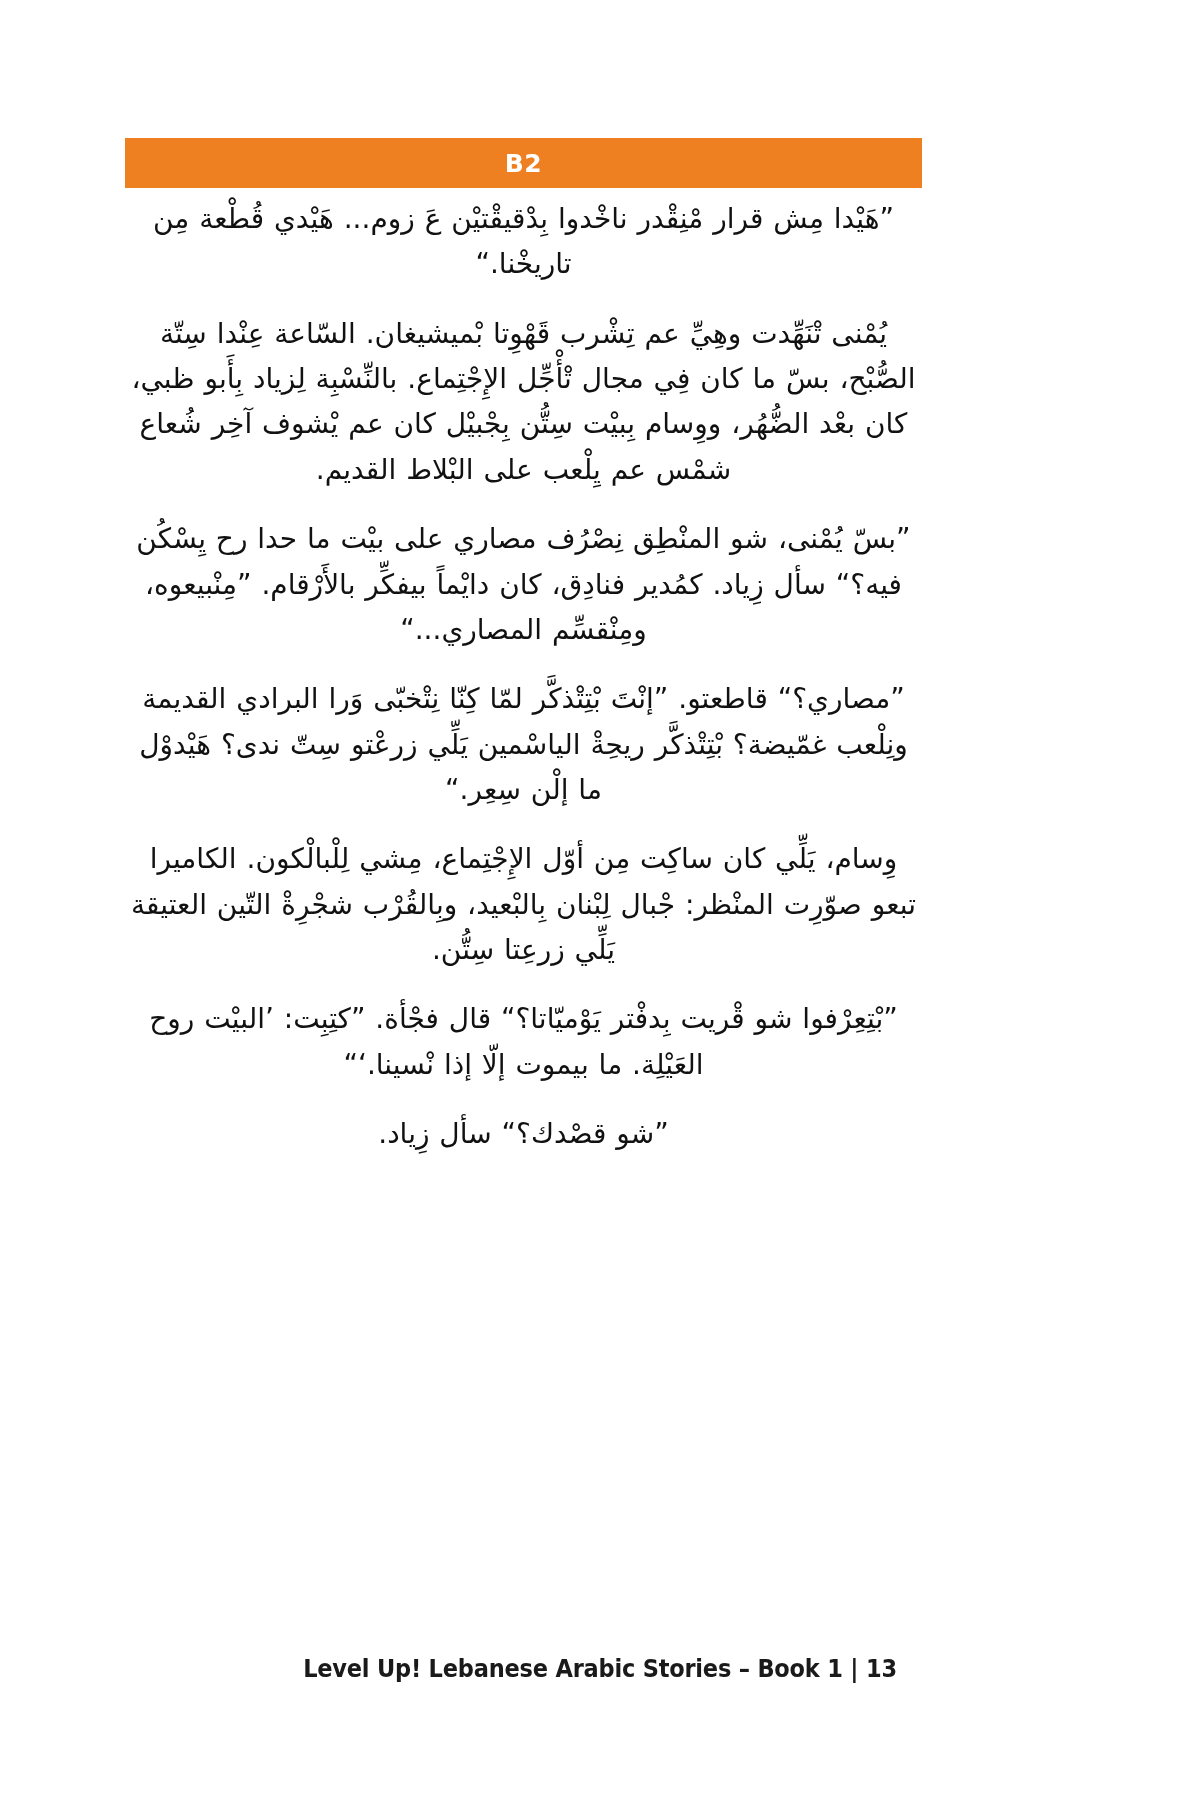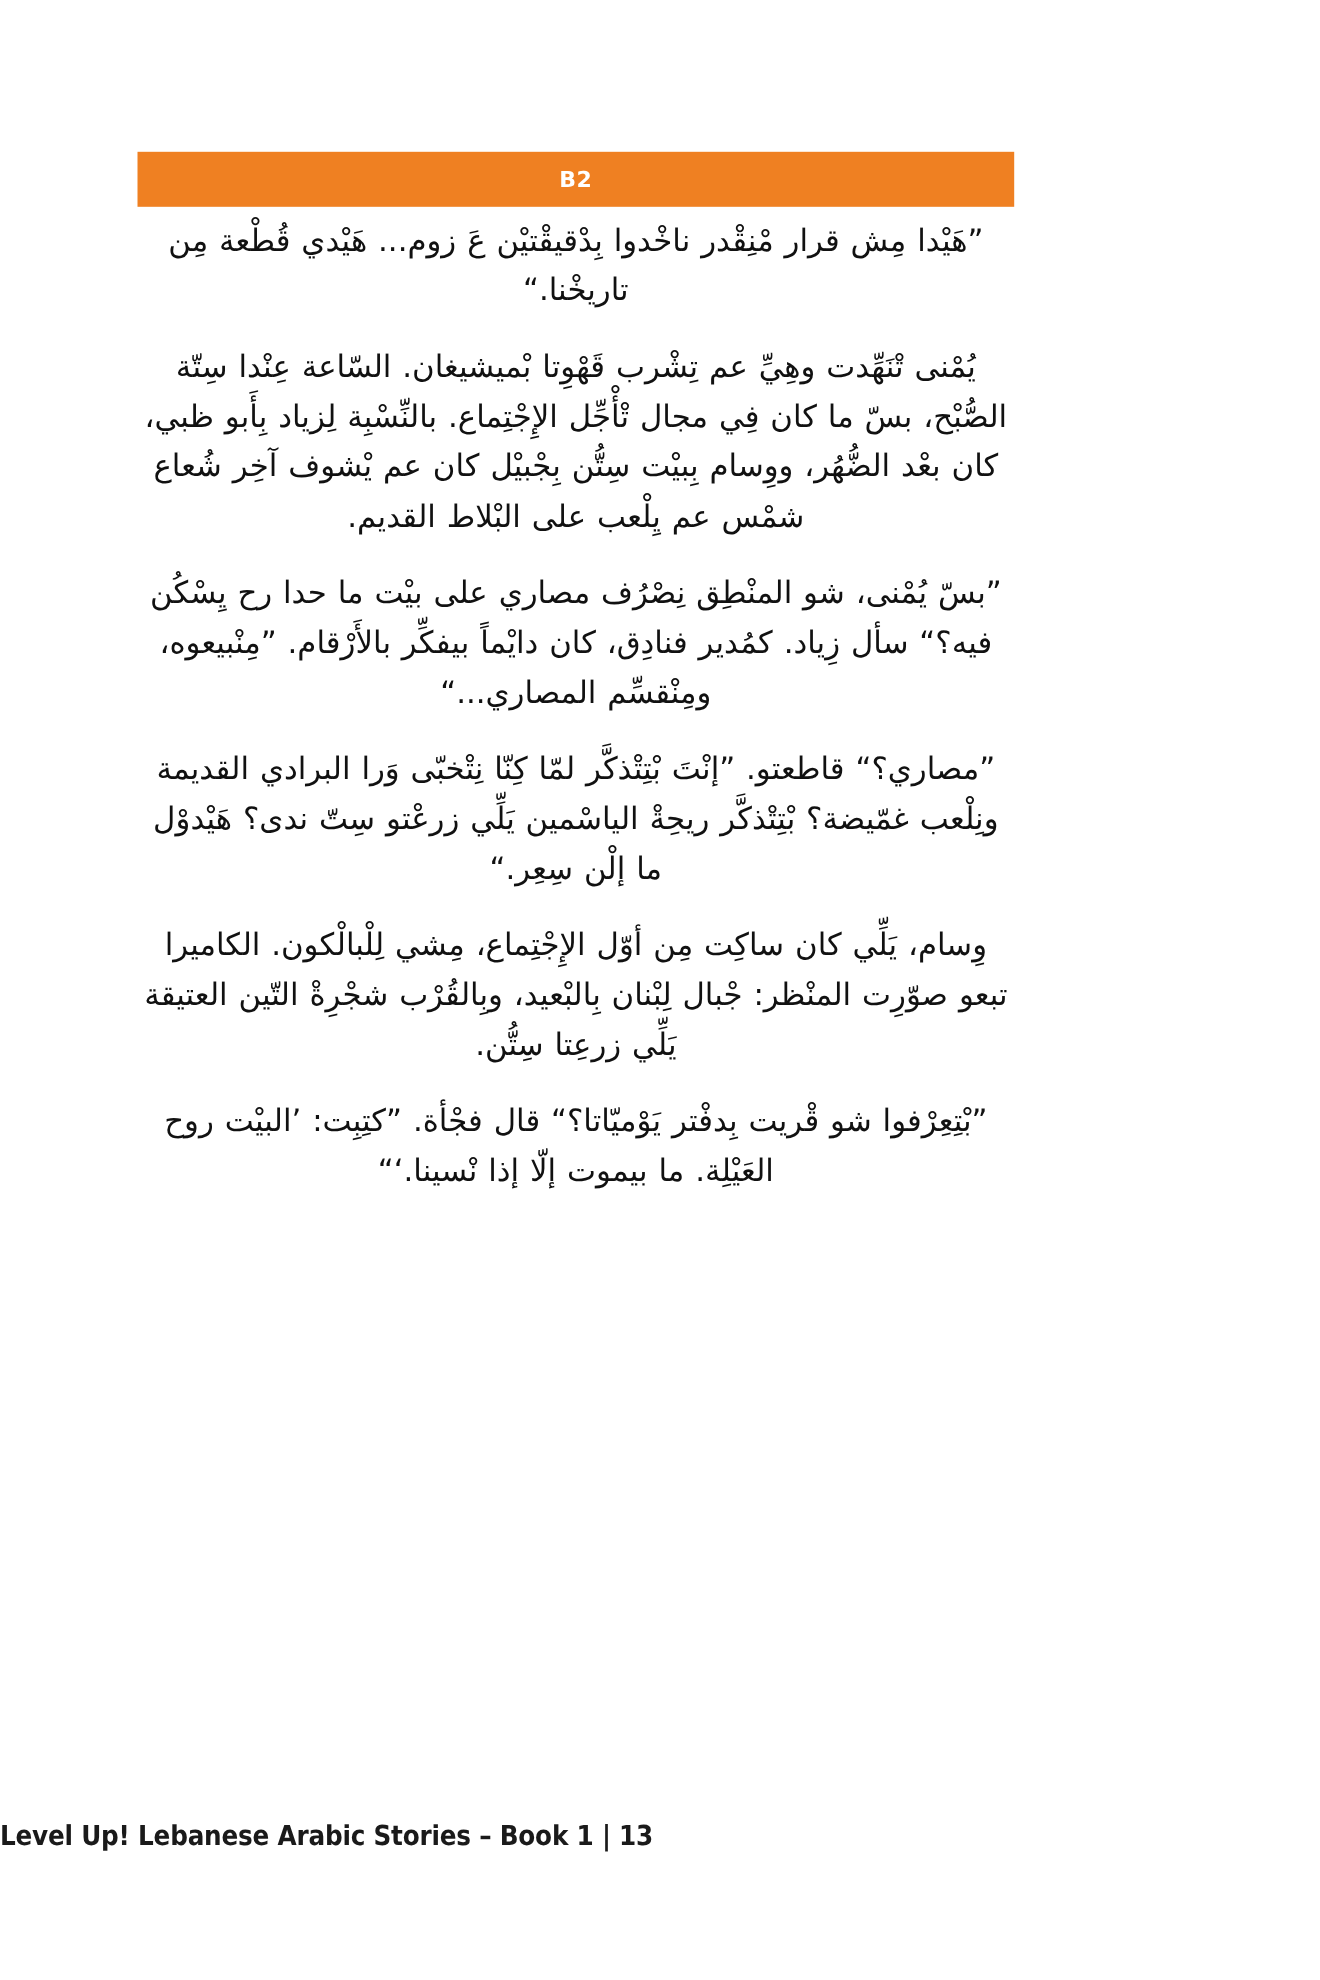--- a/index.html
+++ b/index.html
@@ -29,21 +29,21 @@
     background: #ef8022;
     display: flex;
     align-items: center;
     justify-content: center;
   }
 
   .level-banner-label {
     color: #ffffff;
     font-family: "DejaVu Sans", "Liberation Sans", sans-serif;
     font-weight: bold;
-    font-size: 20px;
+    font-size: 25px;
     letter-spacing: 0.5px;
     line-height: 1;
     direction: ltr;
   }
 
   
   .content {
     position: absolute;
     top: 196px;
     left: 125px;
@@ -81,20 +81,21 @@
   .para:last-child {
     margin-bottom: 0;
   }
 
   
   .footer {
     position: absolute;
     left: 0;
     right: 0;
     top: 1654px;
+    text-align: center;
     direction: ltr;
   }
 
   .footer-text {
     font-family: "DejaVu Sans Condensed", "Liberation Sans Narrow", "DejaVu Sans", sans-serif;
     font-weight: bold;
     font-size: 25px;
     color: #1a1a1a;
     letter-spacing: -0.2px;
     white-space: nowrap;
@@ -112,20 +113,21 @@
   <div class="content">
 
 
     <div class="paragraphs">
       <p class="para">”ه<span style="color: rgb(142, 36, 200);">َ</span>ي<span style="color: rgb(142, 36, 200);">ْ</span>دا م<span style="color: rgb(142, 36, 200);">ِ</span>ش قرار م<span style="color: rgb(142, 36, 200);">ْ</span>ن<span style="color: rgb(142, 36, 200);">ِ</span>ق<span style="color: rgb(142, 36, 200);">ْ</span>در ناخ<span style="color: rgb(142, 36, 200);">ْ</span>دوا ب<span style="color: rgb(142, 36, 200);">ِ</span>د<span style="color: rgb(142, 36, 200);">ْ</span>قيق<span style="color: rgb(142, 36, 200);">ْ</span>تي<span style="color: rgb(142, 36, 200);">ْ</span>ن ع<span style="color: rgb(142, 36, 200);">َ</span> زوم... ه<span style="color: rgb(142, 36, 200);">َ</span>ي<span style="color: rgb(142, 36, 200);">ْ</span>دي ق<span style="color: rgb(142, 36, 200);">ُ</span>ط<span style="color: rgb(142, 36, 200);">ْ</span>عة م<span style="color: rgb(142, 36, 200);">ِ</span>ن تاريخ<span style="color: rgb(142, 36, 200);">ْ</span>نا.“</p>
       <p class="para">ي<span style="color: rgb(142, 36, 200);">ُ</span>م<span style="color: rgb(142, 36, 200);">ْ</span>نى ت<span style="color: rgb(142, 36, 200);">ْ</span>ن<span style="color: rgb(142, 36, 200);">َ</span>ه<span style="color: rgb(142, 36, 200);">ِّ</span>دت وه<span style="color: rgb(142, 36, 200);">ِ</span>ي<span style="color: rgb(142, 36, 200);">ِّ</span> عم ت<span style="color: rgb(142, 36, 200);">ِ</span>ش<span style="color: rgb(142, 36, 200);">ْ</span>رب ق<span style="color: rgb(142, 36, 200);">َ</span>ه<span style="color: rgb(142, 36, 200);">ْ</span>و<span style="color: rgb(142, 36, 200);">ِ</span>تا ب<span style="color: rgb(142, 36, 200);">ْ</span>ميشيغان. الس<span style="color: rgb(142, 36, 200);">ّ</span>اعة ع<span style="color: rgb(142, 36, 200);">ِ</span>ن<span style="color: rgb(142, 36, 200);">ْ</span>دا س<span style="color: rgb(142, 36, 200);">ِ</span>ت<span style="color: rgb(142, 36, 200);">ّ</span>ة الص<span style="color: rgb(142, 36, 200);">ُّ</span>ب<span style="color: rgb(142, 36, 200);">ْ</span>ح، بس<span style="color: rgb(142, 36, 200);">ّ</span> ما كان ف<span style="color: rgb(142, 36, 200);">ِ</span>ي مجال ت<span style="color: rgb(142, 36, 200);">ْ</span>أ<span style="color: rgb(142, 36, 200);">ْ</span>ج<span style="color: rgb(142, 36, 200);">ِّ</span>ل الإ<span style="color: rgb(142, 36, 200);">ِ</span>ج<span style="color: rgb(142, 36, 200);">ْ</span>ت<span style="color: rgb(142, 36, 200);">ِ</span>ماع. بالن<span style="color: rgb(142, 36, 200);">ِّ</span>س<span style="color: rgb(142, 36, 200);">ْ</span>ب<span style="color: rgb(142, 36, 200);">ِ</span>ة ل<span style="color: rgb(142, 36, 200);">ِ</span>زياد ب<span style="color: rgb(142, 36, 200);">ِ</span>أ<span style="color: rgb(142, 36, 200);">َ</span>بو ظبي، كان بع<span style="color: rgb(142, 36, 200);">ْ</span>د الض<span style="color: rgb(142, 36, 200);">ُّ</span>ه<span style="color: rgb(142, 36, 200);">ُ</span>ر، وو<span style="color: rgb(142, 36, 200);">ِ</span>سام ب<span style="color: rgb(142, 36, 200);">ِ</span>بي<span style="color: rgb(142, 36, 200);">ْ</span>ت س<span style="color: rgb(142, 36, 200);">ِ</span>ت<span style="color: rgb(142, 36, 200);">ُّ</span>ن ب<span style="color: rgb(142, 36, 200);">ِ</span>ج<span style="color: rgb(142, 36, 200);">ْ</span>بي<span style="color: rgb(142, 36, 200);">ْ</span>ل كان عم ي<span style="color: rgb(142, 36, 200);">ْ</span>شوف آخ<span style="color: rgb(142, 36, 200);">ِ</span>ر ش<span style="color: rgb(142, 36, 200);">ُ</span>عاع شم<span style="color: rgb(142, 36, 200);">ْ</span>س عم ي<span style="color: rgb(142, 36, 200);">ِ</span>ل<span style="color: rgb(142, 36, 200);">ْ</span>عب على الب<span style="color: rgb(142, 36, 200);">ْ</span>لاط القديم.</p>
       <p class="para">”بس<span style="color: rgb(142, 36, 200);">ّ</span> ي<span style="color: rgb(142, 36, 200);">ُ</span>م<span style="color: rgb(142, 36, 200);">ْ</span>نى، شو المن<span style="color: rgb(142, 36, 200);">ْ</span>ط<span style="color: rgb(142, 36, 200);">ِ</span>ق ن<span style="color: rgb(142, 36, 200);">ِ</span>ص<span style="color: rgb(142, 36, 200);">ْ</span>ر<span style="color: rgb(142, 36, 200);">ُ</span>ف مصاري على بي<span style="color: rgb(142, 36, 200);">ْ</span>ت ما حدا رح ي<span style="color: rgb(142, 36, 200);">ِ</span>س<span style="color: rgb(142, 36, 200);">ْ</span>ك<span style="color: rgb(142, 36, 200);">ُ</span>ن فيه؟“ سأل ز<span style="color: rgb(142, 36, 200);">ِ</span>ياد. كم<span style="color: rgb(142, 36, 200);">ُ</span>دير فناد<span style="color: rgb(142, 36, 200);">ِ</span>ق، كان داي<span style="color: rgb(142, 36, 200);">ْ</span>ما<span style="color: rgb(142, 36, 200);">ً</span> بيفك<span style="color: rgb(142, 36, 200);">ِّ</span>ر بالأ<span style="color: rgb(142, 36, 200);">َ</span>ر<span style="color: rgb(142, 36, 200);">ْ</span>قام. ”م<span style="color: rgb(142, 36, 200);">ِ</span>ن<span style="color: rgb(142, 36, 200);">ْ</span>بيعوه، وم<span style="color: rgb(142, 36, 200);">ِ</span>ن<span style="color: rgb(142, 36, 200);">ْ</span>قس<span style="color: rgb(142, 36, 200);">ِّ</span>م المصاري...“</p>
       <p class="para">”مصاري؟“ قاطعتو. ”إن<span style="color: rgb(142, 36, 200);">ْ</span>ت<span style="color: rgb(142, 36, 200);">َ</span> ب<span style="color: rgb(142, 36, 200);">ْ</span>ت<span style="color: rgb(142, 36, 200);">ِ</span>ت<span style="color: rgb(142, 36, 200);">ْ</span>ذك<span style="color: rgb(142, 36, 200);">َّ</span>ر لم<span style="color: rgb(142, 36, 200);">ّ</span>ا ك<span style="color: rgb(142, 36, 200);">ِ</span>ن<span style="color: rgb(142, 36, 200);">ّ</span>ا ن<span style="color: rgb(142, 36, 200);">ِ</span>ت<span style="color: rgb(142, 36, 200);">ْ</span>خب<span style="color: rgb(142, 36, 200);">ّ</span>ى و<span style="color: rgb(142, 36, 200);">َ</span>را البرادي القديمة ون<span style="color: rgb(142, 36, 200);">ِ</span>ل<span style="color: rgb(142, 36, 200);">ْ</span>عب غم<span style="color: rgb(142, 36, 200);">ّ</span>يضة؟ ب<span style="color: rgb(142, 36, 200);">ْ</span>ت<span style="color: rgb(142, 36, 200);">ِ</span>ت<span style="color: rgb(142, 36, 200);">ْ</span>ذك<span style="color: rgb(142, 36, 200);">َّ</span>ر ريح<span style="color: rgb(142, 36, 200);">ِ</span>ة<span style="color: rgb(142, 36, 200);">ْ</span> الياس<span style="color: rgb(142, 36, 200);">ْ</span>مين ي<span style="color: rgb(142, 36, 200);">َ</span>ل<span style="color: rgb(142, 36, 200);">ِّ</span>ي زرع<span style="color: rgb(142, 36, 200);">ْ</span>تو س<span style="color: rgb(142, 36, 200);">ِ</span>ت<span style="color: rgb(142, 36, 200);">ّ</span> ندى؟ ه<span style="color: rgb(142, 36, 200);">َ</span>ي<span style="color: rgb(142, 36, 200);">ْ</span>دو<span style="color: rgb(142, 36, 200);">ْ</span>ل ما إل<span style="color: rgb(142, 36, 200);">ْ</span>ن س<span style="color: rgb(142, 36, 200);">ِ</span>ع<span style="color: rgb(142, 36, 200);">ِ</span>ر.“</p>
       <p class="para">و<span style="color: rgb(142, 36, 200);">ِ</span>سام، ي<span style="color: rgb(142, 36, 200);">َ</span>ل<span style="color: rgb(142, 36, 200);">ِّ</span>ي كان ساك<span style="color: rgb(142, 36, 200);">ِ</span>ت م<span style="color: rgb(142, 36, 200);">ِ</span>ن أو<span style="color: rgb(142, 36, 200);">ّ</span>ل الإ<span style="color: rgb(142, 36, 200);">ِ</span>ج<span style="color: rgb(142, 36, 200);">ْ</span>ت<span style="color: rgb(142, 36, 200);">ِ</span>ماع، م<span style="color: rgb(142, 36, 200);">ِ</span>شي ل<span style="color: rgb(142, 36, 200);">ِ</span>ل<span style="color: rgb(142, 36, 200);">ْ</span>بال<span style="color: rgb(142, 36, 200);">ْ</span>كون. الكاميرا تبعو صو<span style="color: rgb(142, 36, 200);">ّ</span>ر<span style="color: rgb(142, 36, 200);">ِ</span>ت المن<span style="color: rgb(142, 36, 200);">ْ</span>ظر: ج<span style="color: rgb(142, 36, 200);">ْ</span>بال ل<span style="color: rgb(142, 36, 200);">ِ</span>ب<span style="color: rgb(142, 36, 200);">ْ</span>نان ب<span style="color: rgb(142, 36, 200);">ِ</span>الب<span style="color: rgb(142, 36, 200);">ْ</span>عيد، وب<span style="color: rgb(142, 36, 200);">ِ</span>الق<span style="color: rgb(142, 36, 200);">ُ</span>ر<span style="color: rgb(142, 36, 200);">ْ</span>ب شج<span style="color: rgb(142, 36, 200);">ْ</span>ر<span style="color: rgb(142, 36, 200);">ِ</span>ة<span style="color: rgb(142, 36, 200);">ْ</span> الت<span style="color: rgb(142, 36, 200);">ّ</span>ين العتيقة ي<span style="color: rgb(142, 36, 200);">َ</span>ل<span style="color: rgb(142, 36, 200);">ِّ</span>ي زرع<span style="color: rgb(142, 36, 200);">ِ</span>تا س<span style="color: rgb(142, 36, 200);">ِ</span>ت<span style="color: rgb(142, 36, 200);">ُّ</span>ن.</p>
       <p class="para">”ب<span style="color: rgb(142, 36, 200);">ْ</span>ت<span style="color: rgb(142, 36, 200);">ِ</span>ع<span style="color: rgb(142, 36, 200);">ِ</span>ر<span style="color: rgb(142, 36, 200);">ْ</span>فوا شو ق<span style="color: rgb(142, 36, 200);">ْ</span>ريت ب<span style="color: rgb(142, 36, 200);">ِ</span>دف<span style="color: rgb(142, 36, 200);">ْ</span>تر ي<span style="color: rgb(142, 36, 200);">َ</span>و<span style="color: rgb(142, 36, 200);">ْ</span>مي<span style="color: rgb(142, 36, 200);">ّ</span>اتا؟“ قال فج<span style="color: rgb(142, 36, 200);">ْ</span>أة. ”كت<span style="color: rgb(142, 36, 200);">ِ</span>ب<span style="color: rgb(142, 36, 200);">ِ</span>ت: ’البي<span style="color: rgb(142, 36, 200);">ْ</span>ت روح الع<span style="color: rgb(142, 36, 200);">َ</span>ي<span style="color: rgb(142, 36, 200);">ْ</span>ل<span style="color: rgb(142, 36, 200);">ِ</span>ة. ما بيموت إل<span style="color: rgb(142, 36, 200);">ّ</span>ا إذا ن<span style="color: rgb(142, 36, 200);">ْ</span>سينا.‘“</p>
+      <p class="para">”شو قص<span style="color: rgb(142, 36, 200);">ْ</span>دك؟“ سأل ز<span style="color: rgb(142, 36, 200);">ِ</span>ياد.</p>
     </div>
 
   </div>
 
   <div class="footer">
     <span class="footer-text">Level Up! Lebanese Arabic Stories – Book 1 | 13</span>
   </div>
 
 </div>
 

